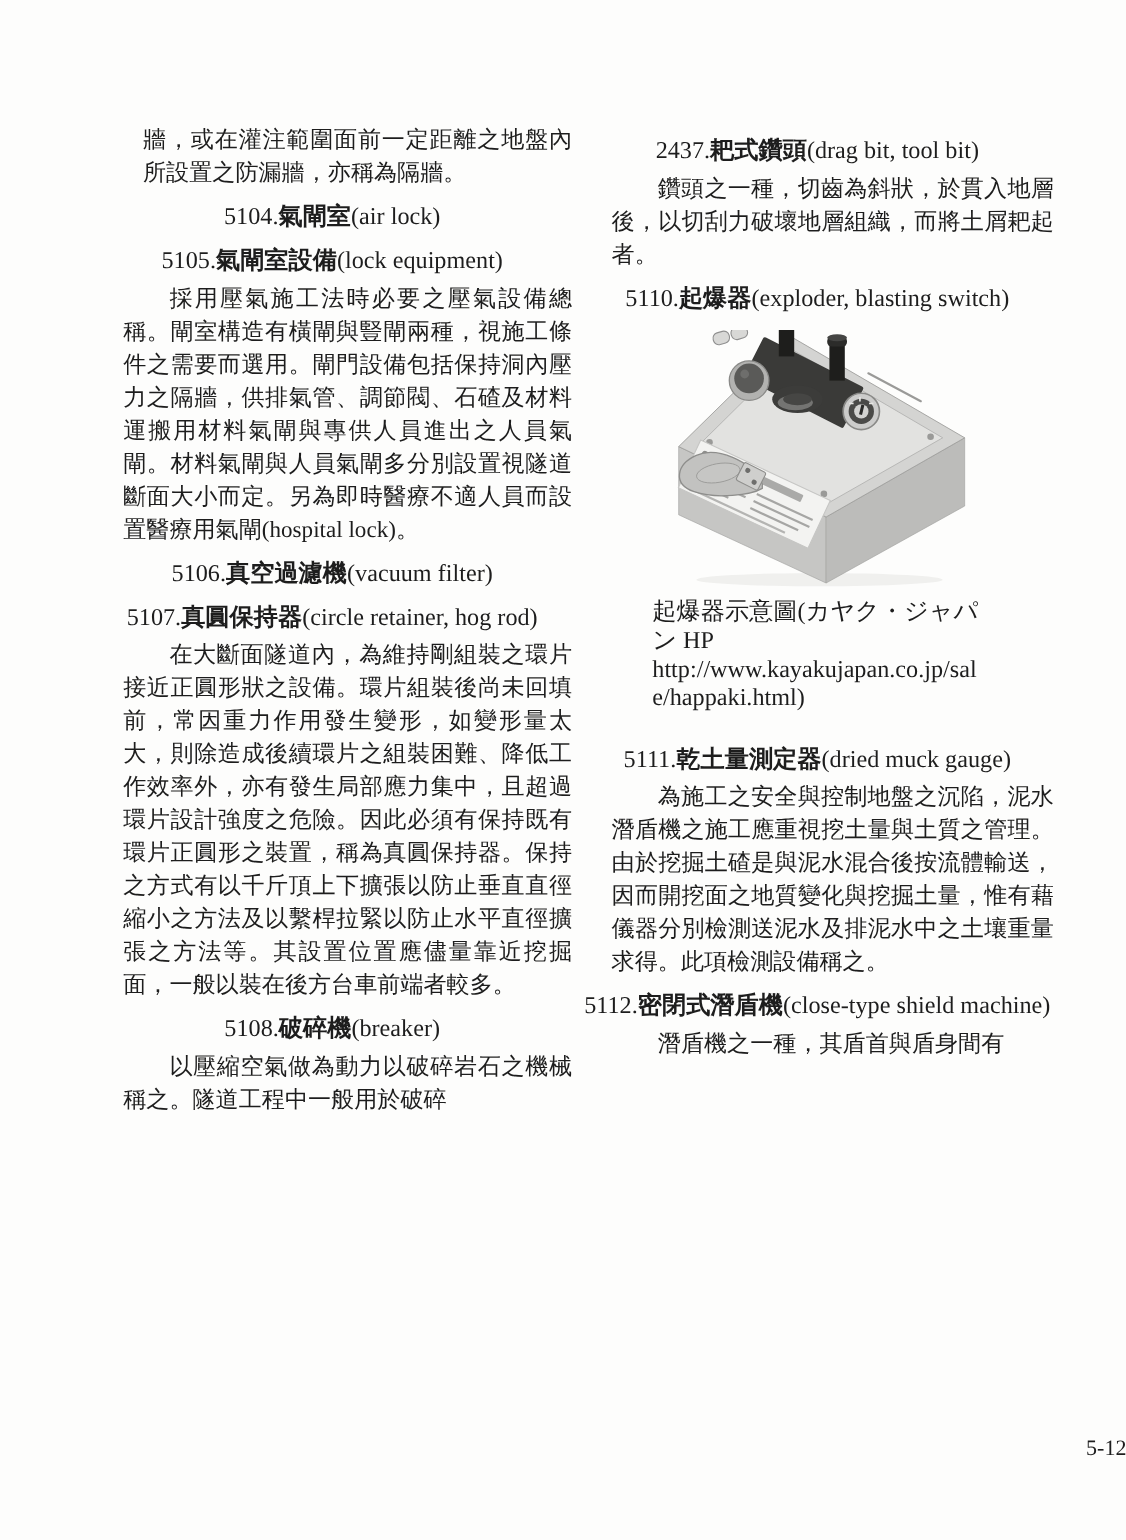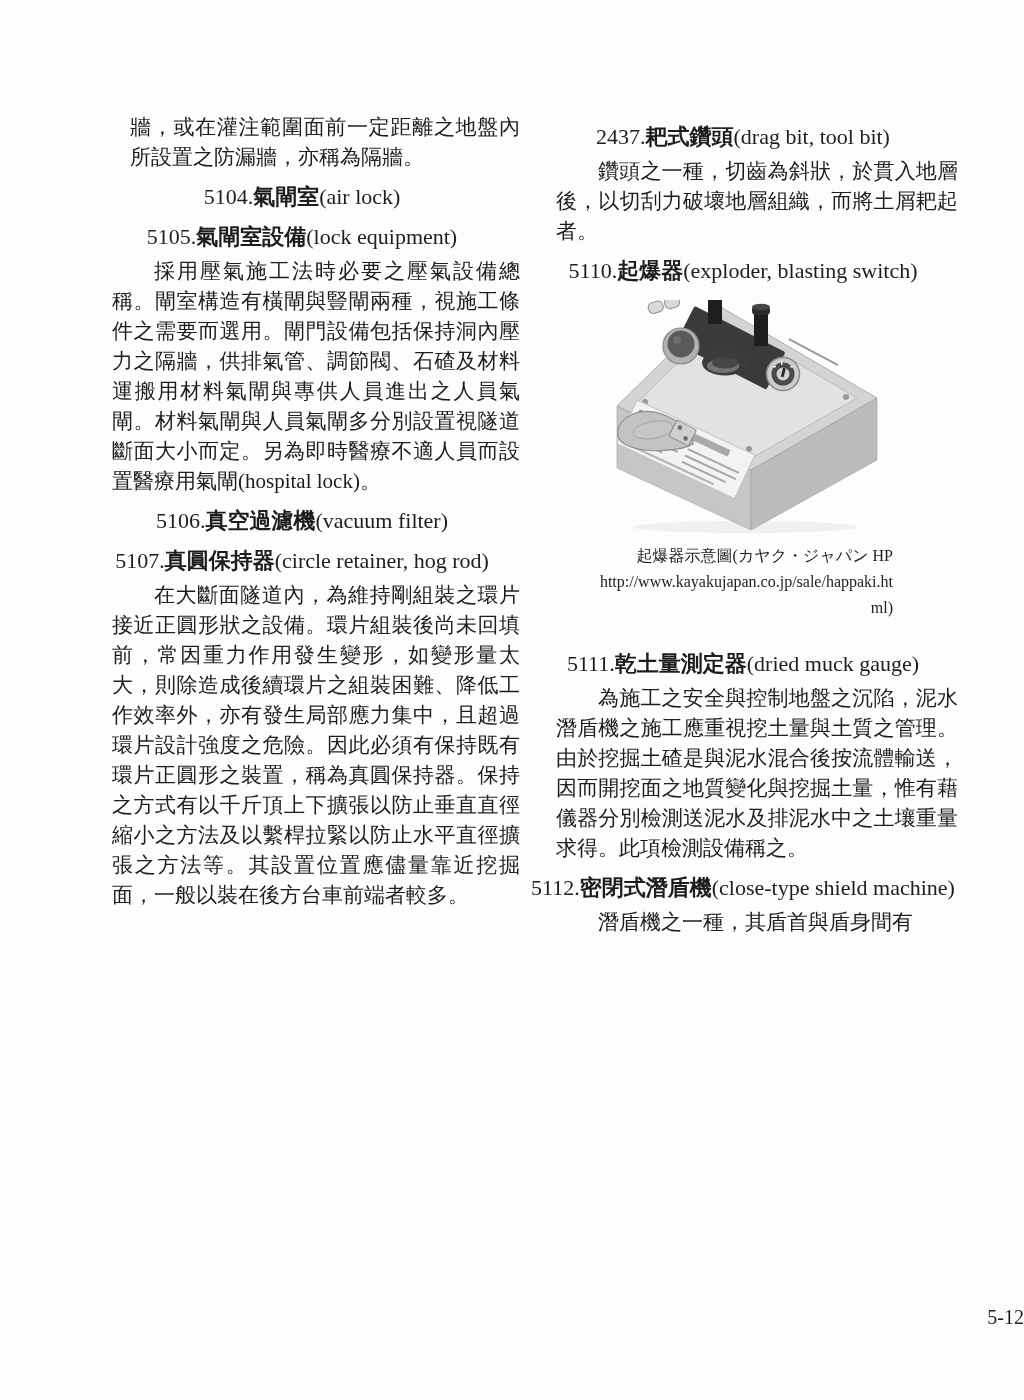--- a/index.html
+++ b/index.html
@@ -34,23 +34,23 @@
   }
   .entry-header .term { font-weight: bold; }
   .body-para {
     margin-left: 28px;
     text-indent: 42px;
   }
 
   .figure { width: 300px; margin: 14px auto 28px auto; }
   .photo  { width: 300px; height: 235px; position: relative; }
   .figcaption {
-    font-size: 16px;
+    font-size: 22px;
     line-height: 26px;
-    text-align: right;
+    text-align: left;
     margin-top: 8px;
     word-break: break-all;
   }
   .page-number {
     position: absolute;
     top: 1306px;
     left: 0; width: 1024px;
     text-align: right;
     font-size: 20px;
   }
@@ -82,20 +82,26 @@
       </div>
     </div>
 
     <div class="entry">
       <div class="entry-header">
         <span>5107.</span><span class="term">真圓保持器</span><span class="eng">(circle retainer, hog rod)</span>
       </div>
       <p class="body-para">在大斷面隧道內，為維持剛組裝之環片接近正圓形狀之設備。環片組裝後尚未回填前，常因重力作用發生變形，如變形量太大，則除造成後續環片之組裝困難、降低工作效率外，亦有發生局部應力集中，且超過環片設計強度之危險。因此必須有保持既有環片正圓形之裝置，稱為真圓保持器。保持之方式有以千斤頂上下擴張以防止垂直直徑縮小之方法及以繫桿拉緊以防止水平直徑擴張之方法等。其設置位置應儘量靠近挖掘面，一般以裝在後方台車前端者較多。</p>
     </div>
 
+    <div class="entry">
+      <div class="entry-header">
+        <span>5108.</span><span class="term">破碎機</span><span class="eng">(breaker)</span>
+      </div>
+      <p class="body-para">以壓縮空氣做為動力以破碎岩石之機械稱之。隧道工程中一般用於破碎</p>
+    </div>
   </div>
 
   <div class="col col-right">
 
     <div class="entry">
       <div class="entry-header">
         <span>2437.</span><span class="term">耙式鑽頭</span><span class="eng">(drag bit, tool bit)</span>
       </div>
       <p class="body-para">鑽頭之一種，切齒為斜狀，於貫入地層後，以切刮力破壞地層組織，而將土屑耙起者。</p>
     </div>

